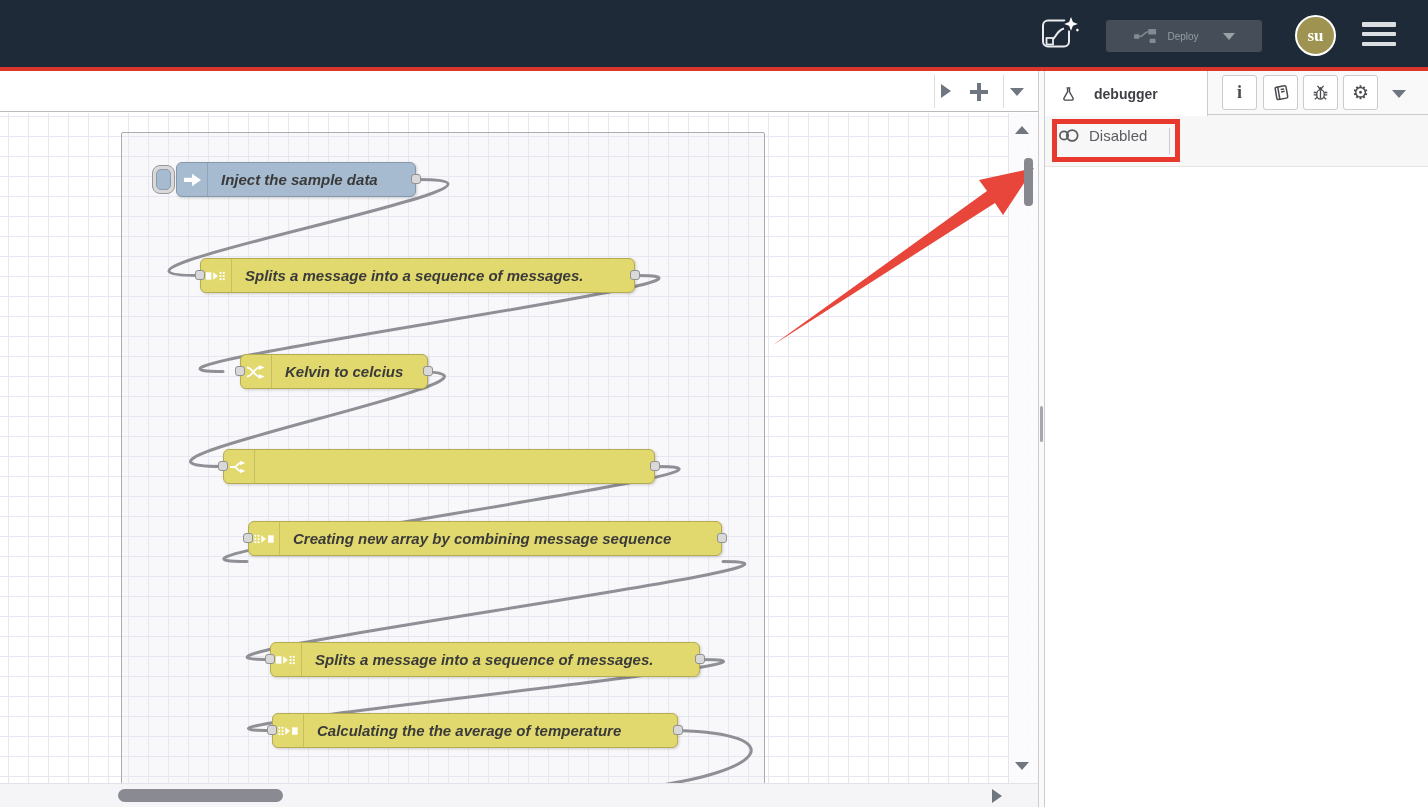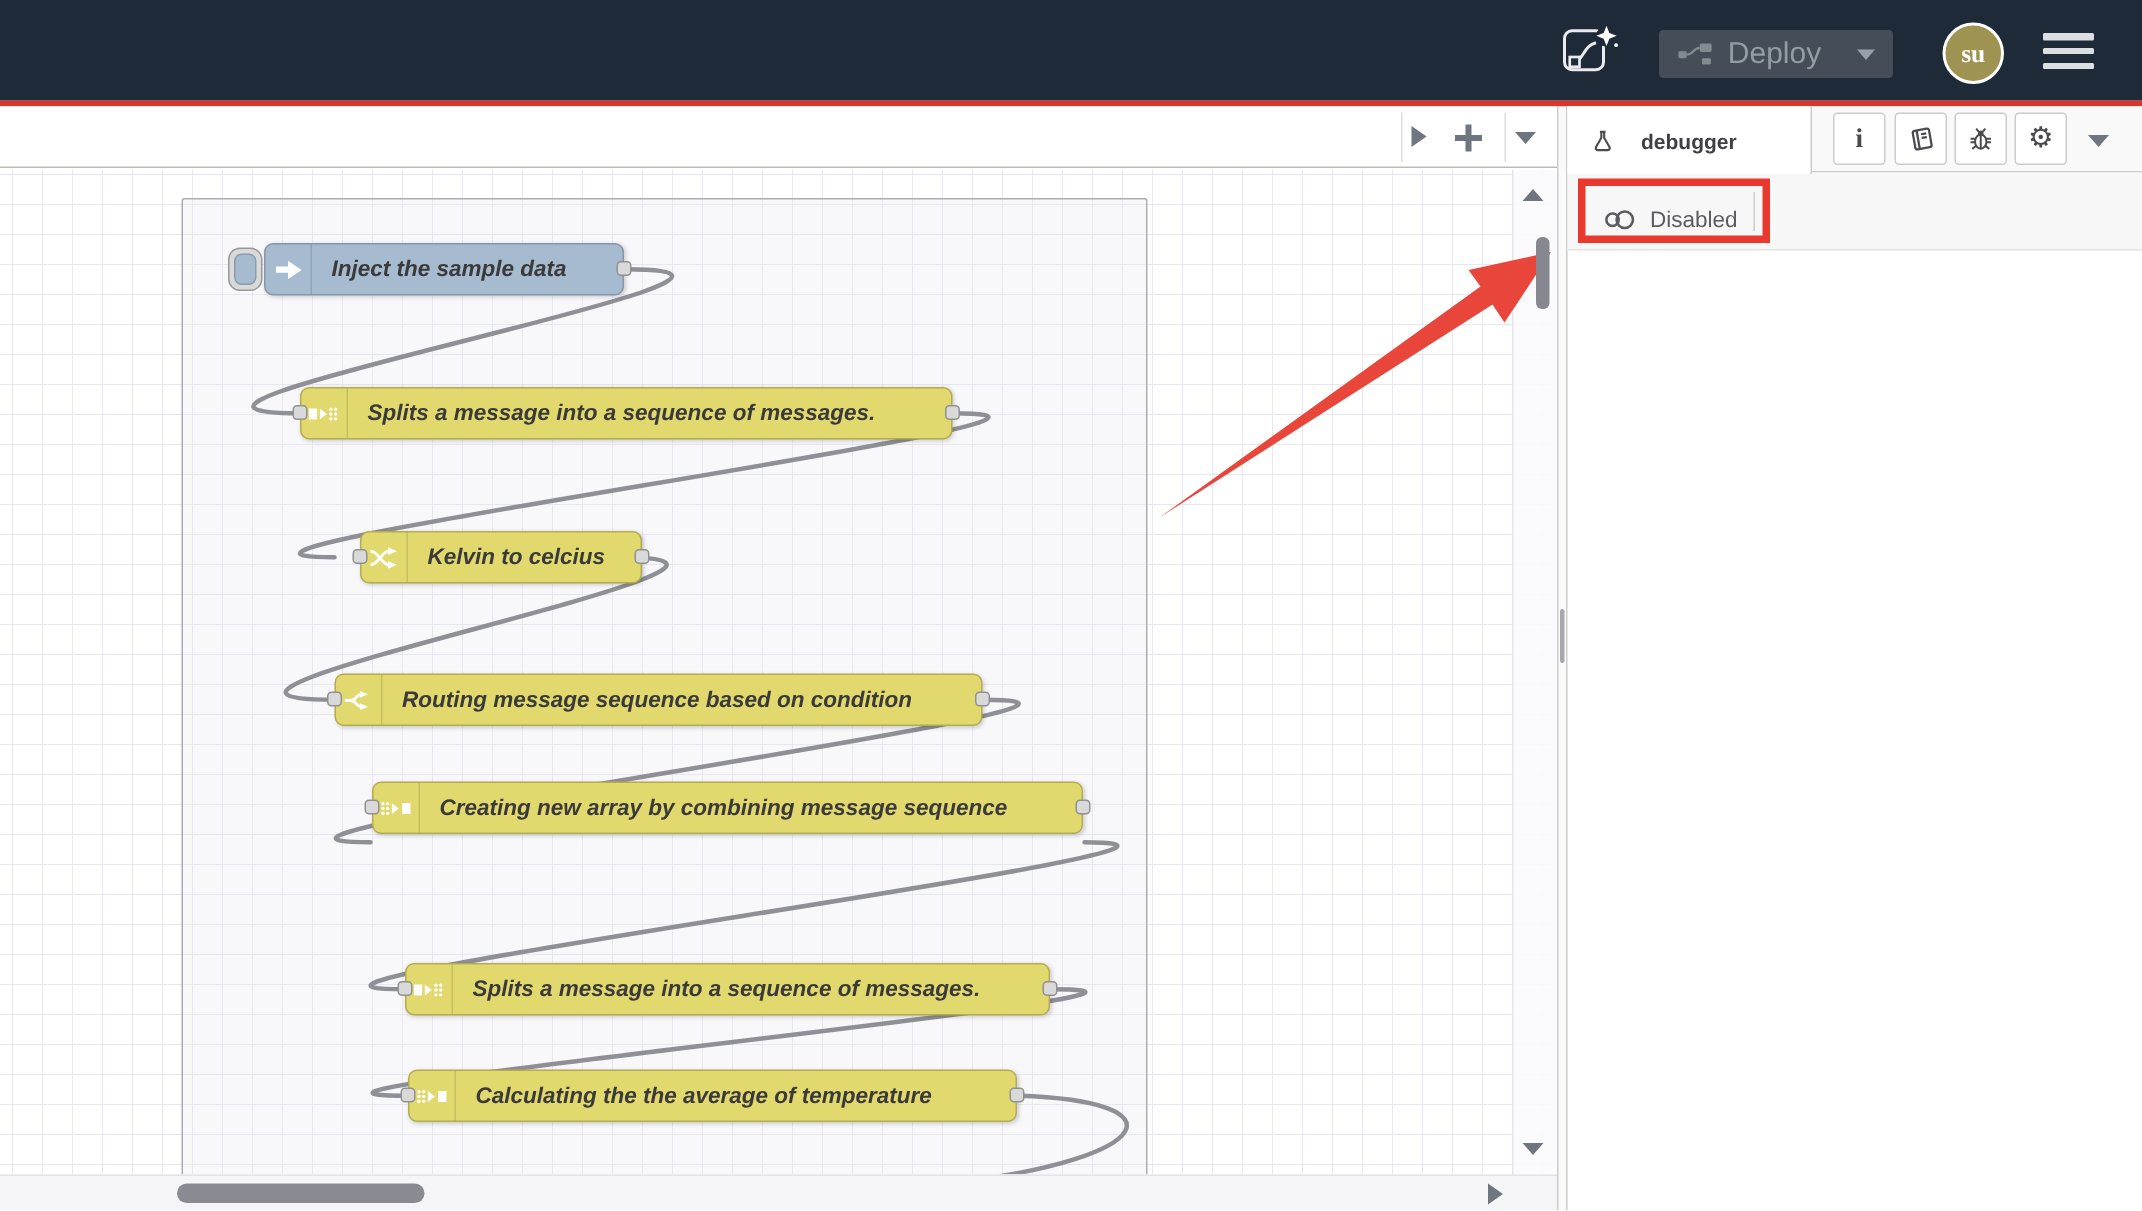--- a/index.html
+++ b/index.html
@@ -7,21 +7,21 @@
   #app { position:relative; width:1428px; height:807px; background:#fff;
          font-family:"Liberation Sans", sans-serif; }
 
   
   .header { position:relative; height:67px; background:#1f2a38; }
   .accent-line { height:4px; background:#dc352b; }
   .ai-btn { position:absolute; left:1041px; top:15px; width:38px; height:38px; cursor:pointer; }
   .deploy-btn { position:absolute; left:1106px; top:20px; width:156px; height:32px;
       background:#454e58; border-radius:3px; display:flex; align-items:center;
       justify-content:center; gap:10px; }
-  .deploy-label { color:#939ba3; font-size:20px; }
+  .deploy-label { color:#939ba3; font-size:10px; }
   .deploy-chevron { width:0; height:0; border-left:6px solid transparent;
       border-right:6px solid transparent; border-top:7px solid #99a0a7; margin-left:14px; }
   .avatar { position:absolute; left:1295px; top:15px; width:41px; height:41px; border-radius:50%;
       background:#9e9350; border:2px solid #fff; color:#fff; display:flex; align-items:center;
       justify-content:center; font-family:"Liberation Serif", serif; font-size:17px; font-weight:bold; }
   .menu-btn { position:absolute; left:1362px; top:22px; width:34px; height:24px;
       display:flex; flex-direction:column; justify-content:space-between; cursor:pointer; }
   .menu-btn i { display:block; height:4.5px; background:#dcdfe2; border-radius:1px; }
 
   
@@ -90,21 +90,21 @@
   .sb-tab { position:absolute; left:0; top:0; width:163px; height:45px; background:#fff;
       border-right:1px solid #ccc; display:flex; align-items:center; gap:18px; padding-left:16px;
       cursor:pointer; z-index:2; }
   .sb-tab-label { font-size:14px; font-weight:bold; color:#3f3f45; }
   .sq-btn { position:absolute; top:4px; width:35px; height:35px; background:#fff; border:1px solid #ccc;
       border-radius:3px; display:flex; align-items:center; justify-content:center; cursor:pointer; }
   .glyph-i { font-family:"Liberation Serif", serif; font-weight:bold; font-size:18px; color:#4a4a50; }
   .glyph-gear { font-size:19px; color:#4a4a50; line-height:1; }
   .sb-chevron { position:absolute; left:347px; top:19px; }
   .sb-toolbar { position:relative; height:52px; background:#f7f7f7; border-bottom:1px solid #e4e4e4; }
-  .disabled-btn { position:absolute; left:24px; top:12px; height:28px; display:flex; align-items:flex-end;
+  .disabled-btn { position:absolute; left:13px; top:12px; height:28px; display:flex; align-items:flex-start;
       gap:8px; cursor:pointer; }
   .disabled-label { font-size:15px; color:#5b5b62; }
   .tb-vline { position:absolute; left:124px; top:13px; width:1px; height:26px; background:#ccc; }
   .red-box { position:absolute; left:7px; top:4px; width:128px; height:43px;
       border:5px solid #e8392e; z-index:10; pointer-events:none; }
   .sb-content { flex:1; background:#fff; }
 </style>
 </head>
 <body>
 
@@ -226,21 +226,20 @@
           <span class="icon-box">
             <svg width="20" height="16" viewBox="0 0 22 16">
               <g fill="none" stroke="#fff" stroke-width="2.1">
                 <path d="M1 8 h4 C10 8 9 3.5 13 3.5"></path>
                   <path d="M5 8 C10 8 9 12.5 13 12.5"></path>
               </g>
               <path d="M12 1l6 2.5-6 2.5z" fill="#fff"></path>
               <path d="M12 10l6 2.5-6 2.5z" fill="#fff"></path>
             </svg>
           </span>
-          <span class="node-label">Routing message sequence based on condition</span>
           <span class="port out"></span>
         </div>
 
         <div class="node" style="left:248px;top:408px;width:474px">
           <span class="port in"></span>
           <span class="icon-box">
             <svg width="22" height="16" viewBox="0 0 24 16" fill="#fff">
               <circle cx="2.5" cy="4.5" r="1.2"></circle>
                 <circle cx="6" cy="4.5" r="1.2"></circle>
               <circle cx="2.5" cy="8" r="1.2"></circle>

